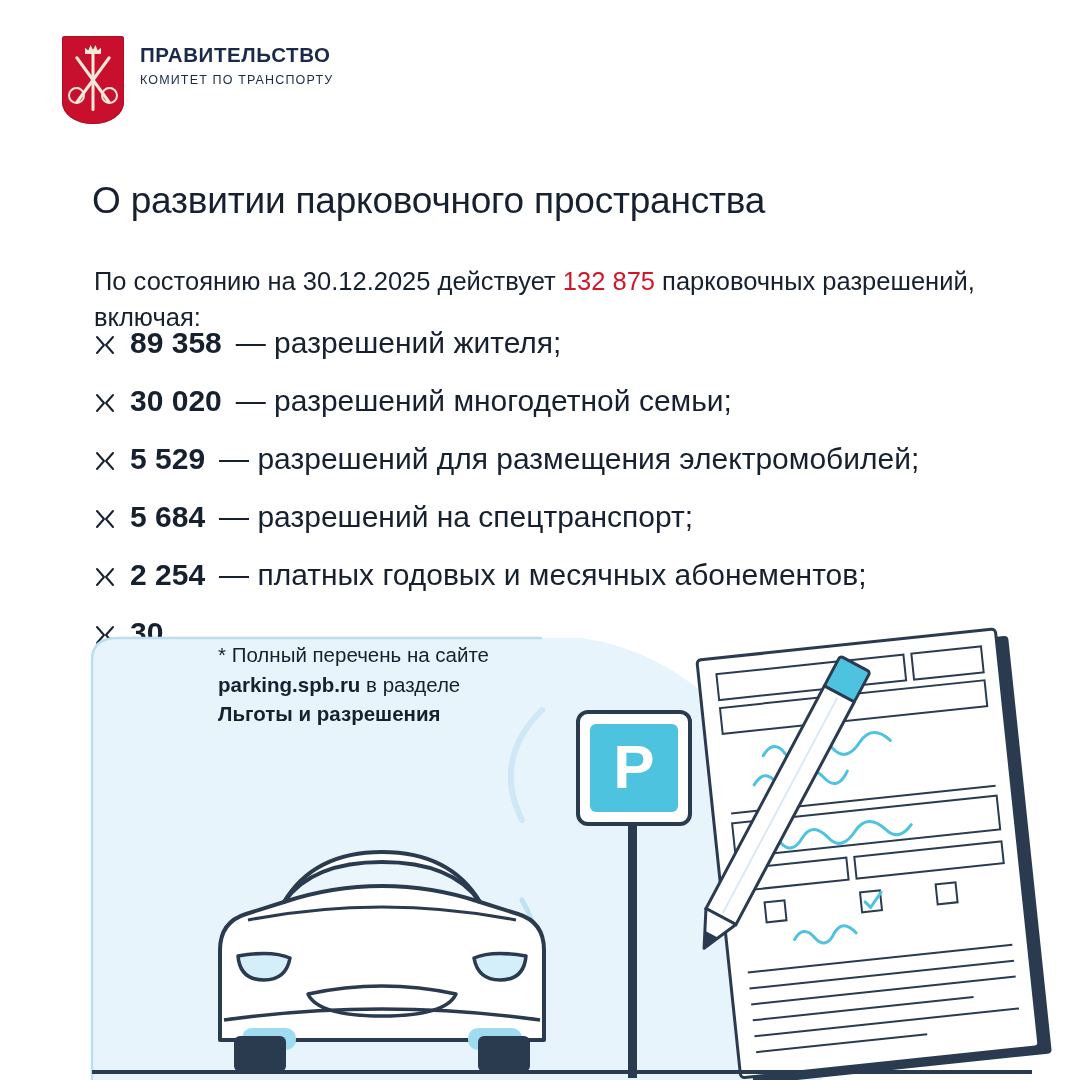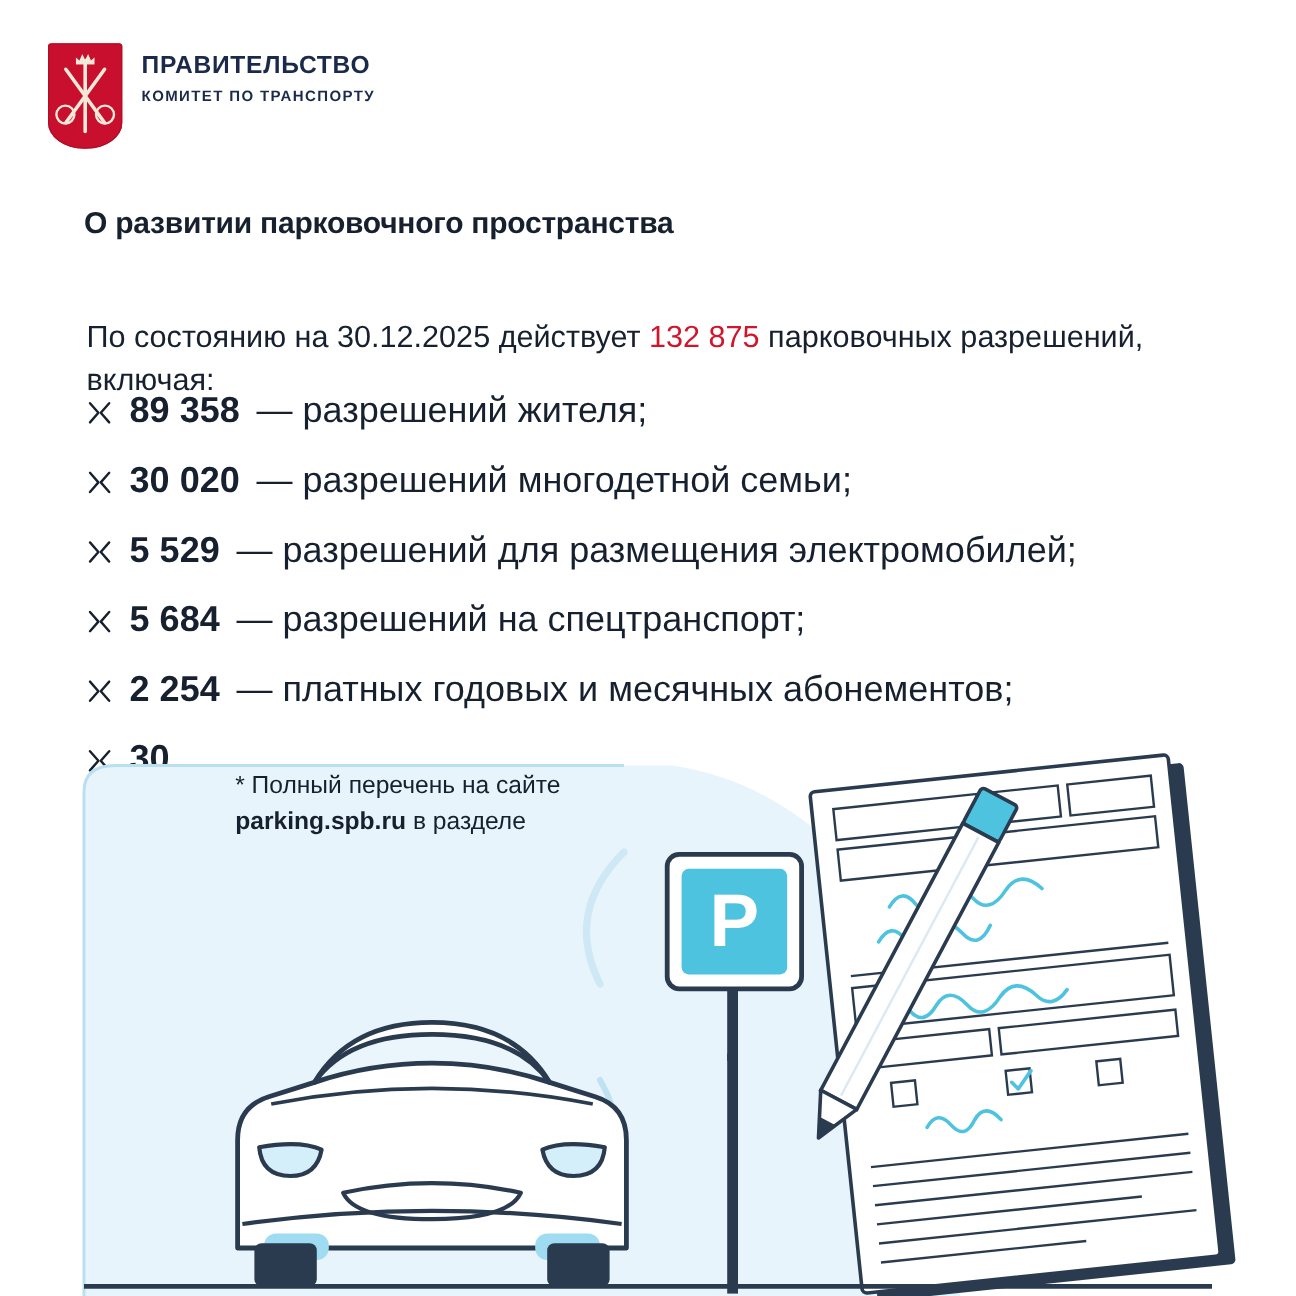--- a/index.html
+++ b/index.html
@@ -12,20 +12,21 @@
     background: #ffffff;
     font-family: "Liberation Sans", sans-serif;
     overflow: hidden;
     position: relative;
   }
 
   .page {
     position: absolute;
     inset: 0;
     background: #ffffff;
+    margin-left: 22px;
   }
 
   
   .header {
     position: absolute;
     left: 40px;
     top: 36px;
     display: flex;
     align-items: flex-start;
     gap: 16px;
@@ -89,33 +90,33 @@
   .wordmark .line2 {
     color: #1b2a4a;
     font-size: 20.5px;
     font-weight: bold;
     letter-spacing: 0.6px;
     line-height: 1.28;
   }
   .wordmark .line3 {
     color: #1b2a4a;
     font-size: 12.5px;
-    font-weight: bold;
+    font-weight: normal;
     letter-spacing: 1.15px;
     margin-top: 5px;
   }
 
   
   .title {
     position: absolute;
     left: 70px;
     top: 155px;
     width: 950px;
-    font-size: 25px;
-    font-weight: bold;
+    font-size: 37px;
+    font-weight: normal;
     color: #16202e;
     letter-spacing: -0.2px;
   }
 
   
   .intro {
     position: absolute;
     left: 72px;
     top: 237px;
     width: 930px;
@@ -275,20 +276,21 @@
       <span class="item-num">30</span>
     </div>
 
   </div>
 
   <div class="footnote">
     <div>* Полный перечень на сайте</div>
     <div>
       <b>parking.spb.ru</b><span> в разделе</span>
     </div>
+    <div><b>Льготы и разрешения</b></div>
   </div>
 
   <div class="illustration">
     <svg width="1080" height="460" viewBox="0 0 1080 460" aria-hidden="true">
 
       <g>
         <path d="M70 40 Q 70 18 96 18 L 560 18 Q 640 30 700 90 Q 760 150 790 240 Q 820 330 800 420 L 800 460 L 70 460 Z" fill="#e8f4fb"></path>
         <path d="M70 40 Q70 18 96 18 L 520 18" fill="none" stroke="#b9dff0" stroke-width="2.5"></path>
         <path d="M70 40 L 70 460" fill="none" stroke="#b9dff0" stroke-width="2.5"></path>
       </g>

